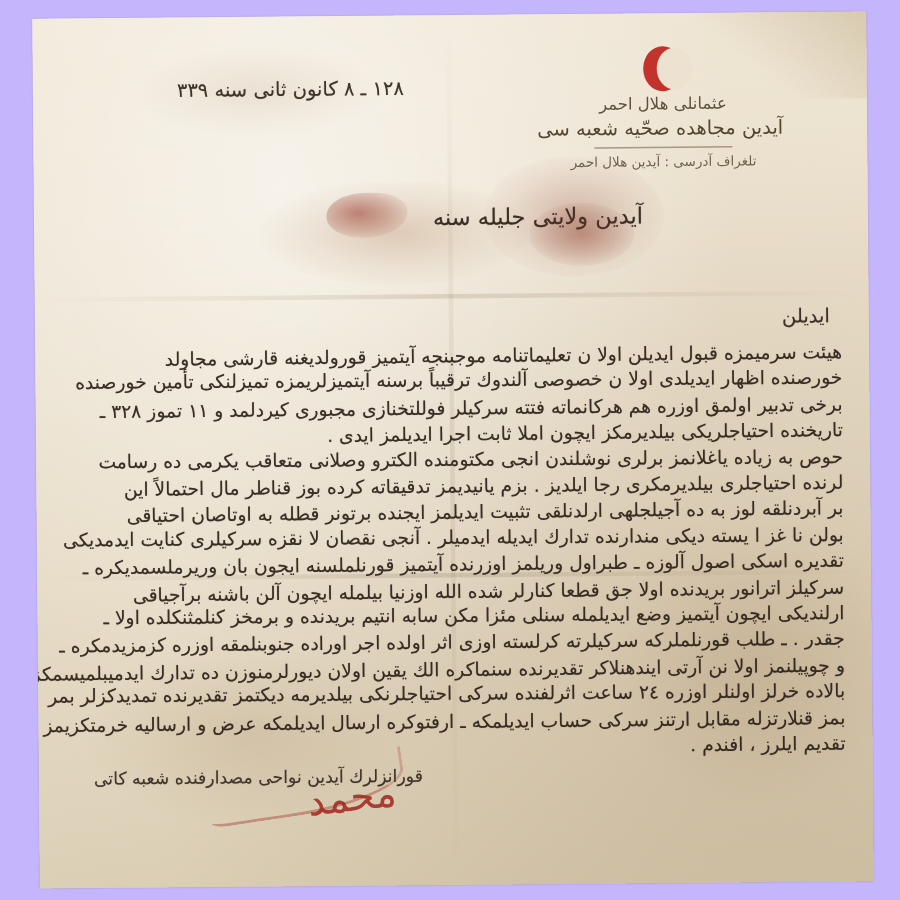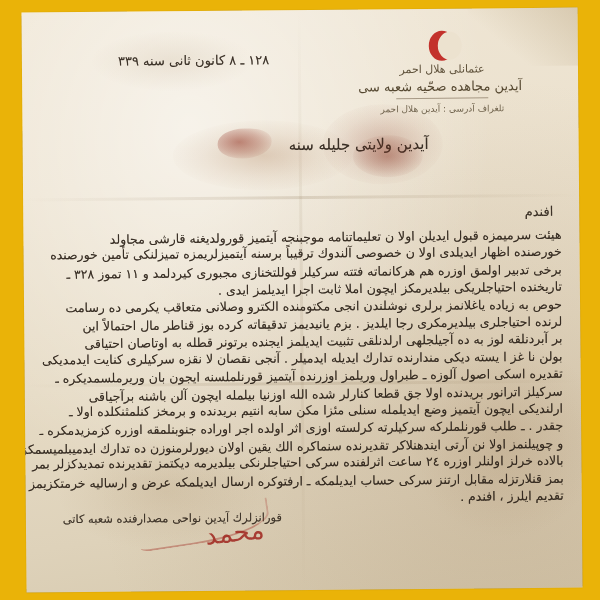--- a/index.html
+++ b/index.html
@@ -11,21 +11,21 @@
     width: 600px;
     height: 600px;
     overflow: hidden;
     font-family: "DejaVu Sans", sans-serif;
   }
 
   #page {
     position: relative;
     width: 600px;
     height: 600px;
-    background: #eab308;
+    background: #c4b5fd;
   }
 
   
   .paper {
     position: absolute;
     left: 24px;
     top: 10px;
     width: 556px;
     height: 580px;
     background:
@@ -262,21 +262,21 @@
       <div class="lh-line lh-3">تلغراف آدرسی : آیدین هلال احمر</div>
     </div>
 
     <div class="ink date-line">١٢٨ ـ ٨ كانون ثانى سنه ٣٣٩</div>
 
     <div class="ink addressee">آیدین ولایتی جلیله سنه</div>
 
     <div class="ink-blot"></div>
     <div class="ink-blot-2"></div>
 
-    <div class="ink salutation">افندم</div>
+    <div class="ink salutation">ایدیلن</div>
 
     <div class="ink body" id="body-block">
         <div class="line i0">هیئت سرمیمزه قبول ایدیلن اولا ن تعلیماتنامه موجبنجه آیتمیز قورولدیغنه قارشی مجاولد</div>
         <div class="line i1">خورصنده اظهار ایدیلدی اولا ن خصوصی آلندوك ترقیباً برسنه آیتمیزلریمزه تمیزلنکی تأمین خورصنده</div>
         <div class="line i2">برخی تدبیر اولمق اوزره هم هرکانماته فتته سرکیلر فوللتخنازی مجبوری كیردلمد و ١١ تموز ٣٢٨ ـ</div>
         <div class="line i0">تاریخنده احتیاجلریکی بیلدیرمکز ایچون املا ثابت اجرا ایدیلمز ایدی .</div>
         <div class="line i1">حوص به زیاده یاغلانمز برلری نوشلندن انجی مکتومنده الکترو وصلانی متعاقب یكرمی ده رسامت</div>
         <div class="line i2">لرنده احتیاجلری بیلدیرمکری رجا ایلدیز . بزم یانیدیمز تدقیقاته كرده بوز قناطر مال احتمالاً این</div>
         <div class="line i0">بر آبردنلقه لوز به ده آجیلجلهی ارلدنلقی تثبیت ایدیلمز ایجنده برتونر قطله به اوتاصان احتیاقی</div>
         <div class="line i1">بولن نا غز ا یسته دیکی مندارنده تدارك ایدیله ایدمیلر . آنجی نقصان لا نقزه سرکیلری كنایت ایدمدیكی</div>

